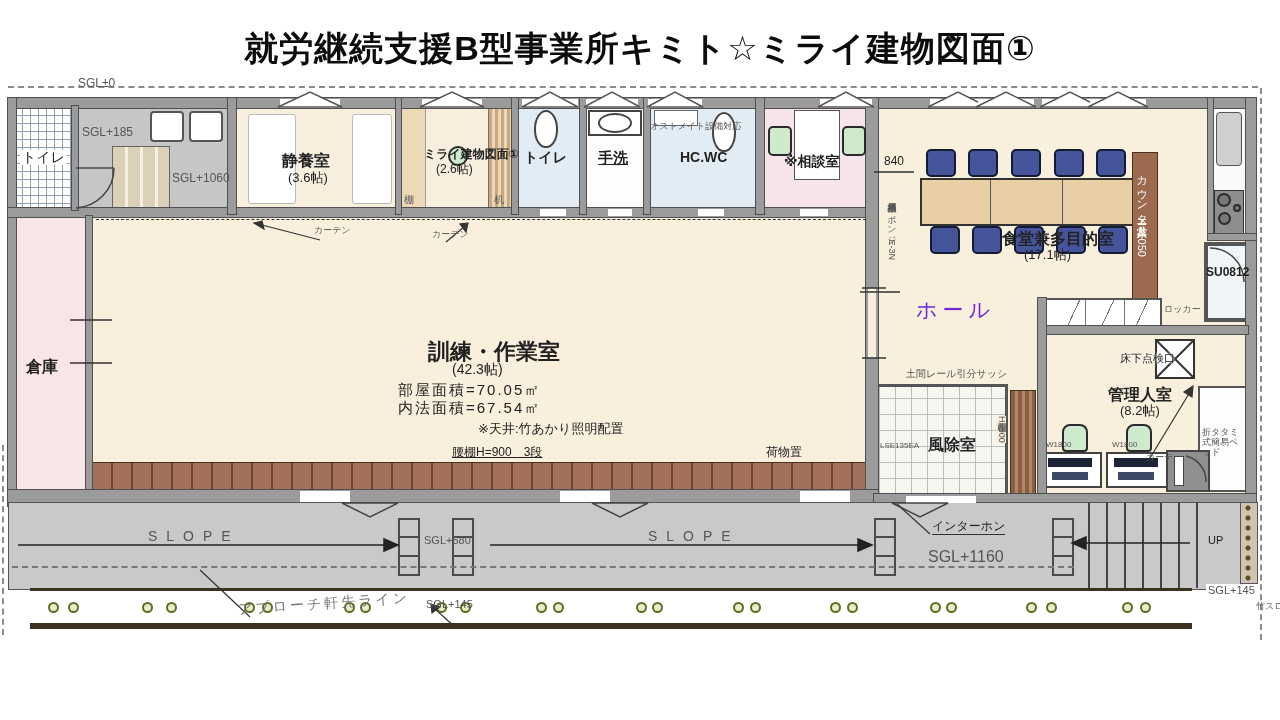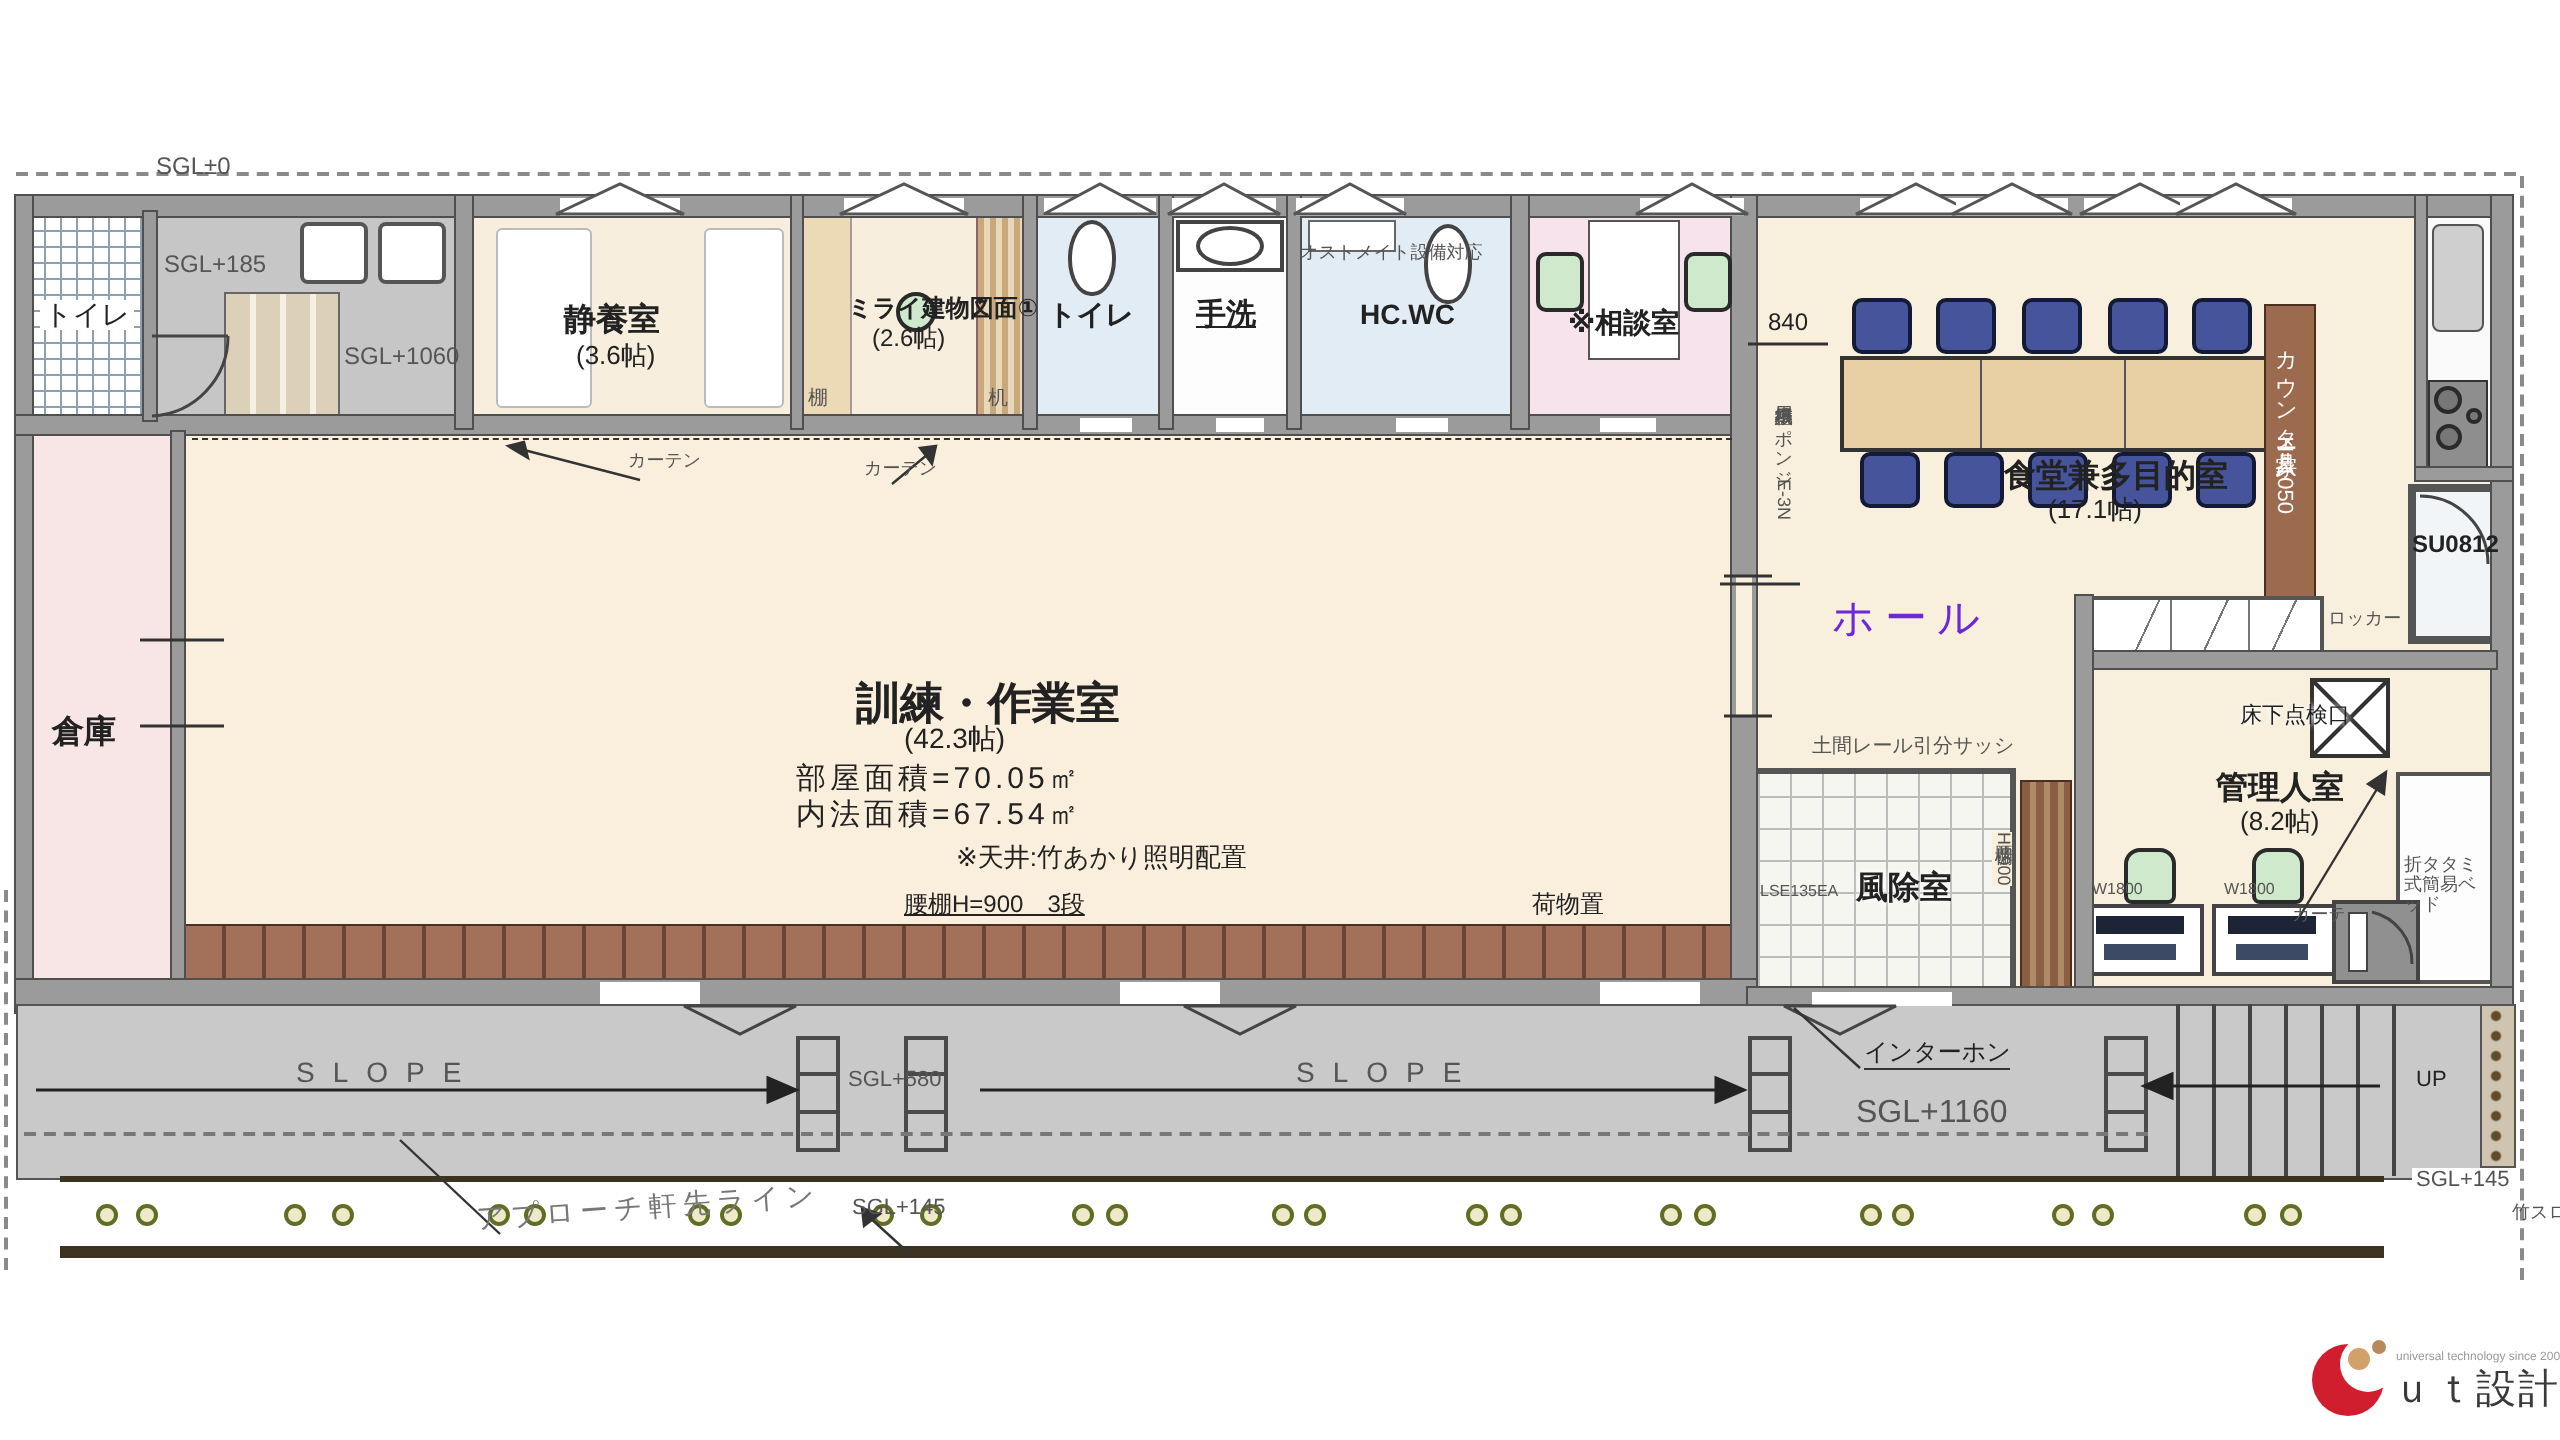--- a/index.html
+++ b/index.html
@@ -20,20 +20,21 @@
     background:repeating-linear-gradient(0deg,transparent 0 17px,#4a4a4a 17px 19px);z-index:6;}
   .dot{position:absolute;width:7px;height:7px;border:2px solid #5f6e22;background:#eee9c8;border-radius:50%;z-index:8;}
   svg.linework{position:absolute;left:0;top:0;z-index:20;pointer-events:none;}
   .title{position:absolute;width:100%;text-align:center;font-weight:bold;color:#0c0c0c;letter-spacing:1px;z-index:40;}
 </style>
 </head>
 <body>
 
 <div class="page">
 
+  <div class="title" style="top:26px;font-size:34px;">就労継続支援B型事業所キミト☆ミライ建物図面①</div>
 
   <div class="dash-h" style="left:8px;top:86px;width:1250px;"></div>
   <div class="dash-v" style="left:1260px;top:88px;height:552px;"></div>
   <div class="dash-v" style="left:2px;top:445px;height:190px;"></div>
 
   <div class="room" style="left:14px;top:106px;width:58px;height:106px;background:
     repeating-linear-gradient(0deg,#8fa0b5 0 1px,transparent 1px 8px),
     repeating-linear-gradient(90deg,#8fa0b5 0 1px,transparent 1px 8px),#fff;"></div>
 
   <div class="room" style="left:77px;top:106px;width:151px;height:104px;background:#c6c6c6;"></div>
@@ -319,22 +320,14 @@
   <div class="lbl g" style="left:648px;top:529px;font-size:14px;letter-spacing:9px;">SLOPE</div>
   <div class="lbl g" style="left:424px;top:534px;font-size:11px;">SGL+580</div>
   <div class="lbl" style="left:932px;top:520px;font-size:12px;border-bottom:1px solid #333;padding-bottom:1px;">インターホン</div>
   <div class="lbl g" style="left:928px;top:548px;font-size:16px;">SGL+1160</div>
   <div class="lbl" style="left:1196px;top:534px;font-size:11px;margin-left:12px;">UP</div>
   <div class="lbl g" style="left:426px;top:598px;font-size:11px;">SGL+145</div>
   <div class="lbl g" style="left:1206px;top:584px;font-size:11px;background:#fff;padding:0 2px;">SGL+145</div>
   <div class="lbl g" style="left:238px;top:596px;font-size:14px;letter-spacing:3px;color:#777;transform:rotate(-4deg);">アプローチ軒先ライン</div>
   <div class="lbl g" style="left:1256px;top:602px;font-size:9px;">竹スロープ</div>
 
-  <div class="abs" style="left:1148px;top:666px;width:126px;height:50px;z-index:40;">
-    <div class="abs" style="left:8px;top:6px;width:36px;height:36px;background:#d01e2e;border-radius:50%;"></div>
-    <div class="abs" style="left:22px;top:2px;width:28px;height:28px;background:#fff;border-radius:50%;"></div>
-    <div class="abs" style="left:26px;top:8px;width:11px;height:11px;background:#d2a06a;border-radius:50%;"></div>
-    <div class="abs" style="left:38px;top:4px;width:7px;height:7px;background:#b8895a;border-radius:50%;"></div>
-    <div class="lbl g" style="left:50px;top:10px;font-size:6px;color:#999;">universal technology since 2001</div>
-    <div class="lbl" style="left:48px;top:18px;font-size:20px;color:#3a3a3a;letter-spacing:1px;">ｕｔ設計</div>
-  </div>
 
 </div>
 
 </body></html>

